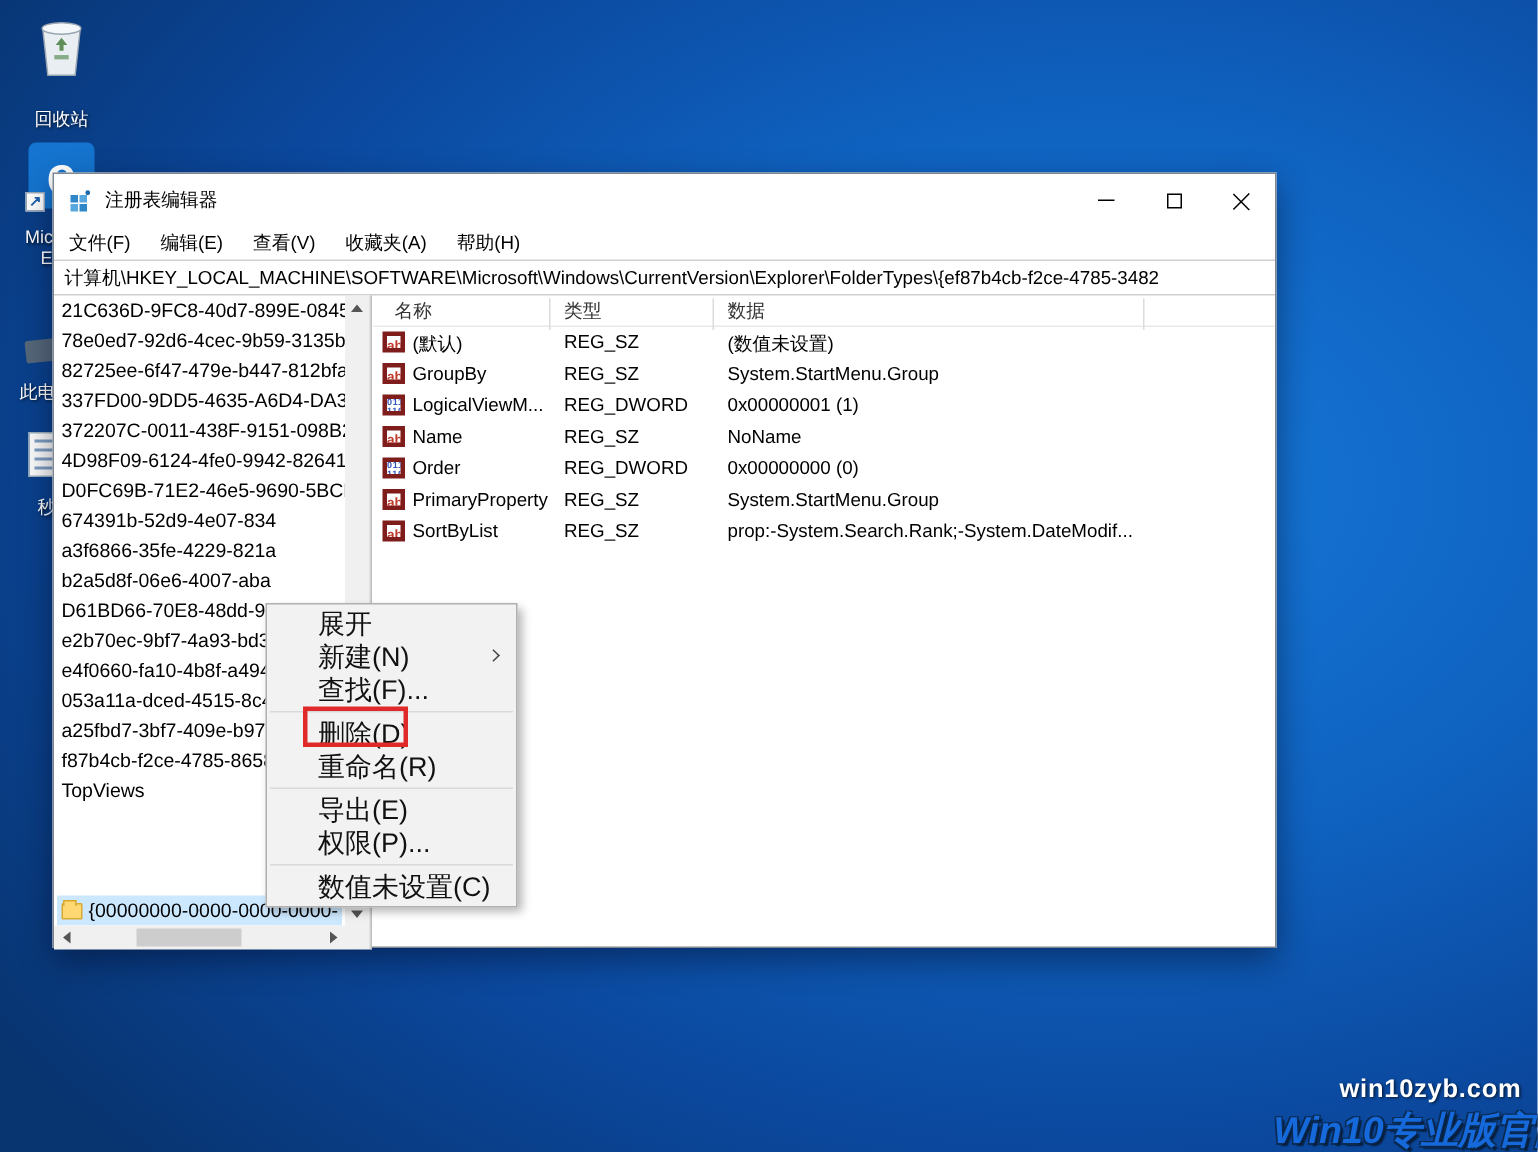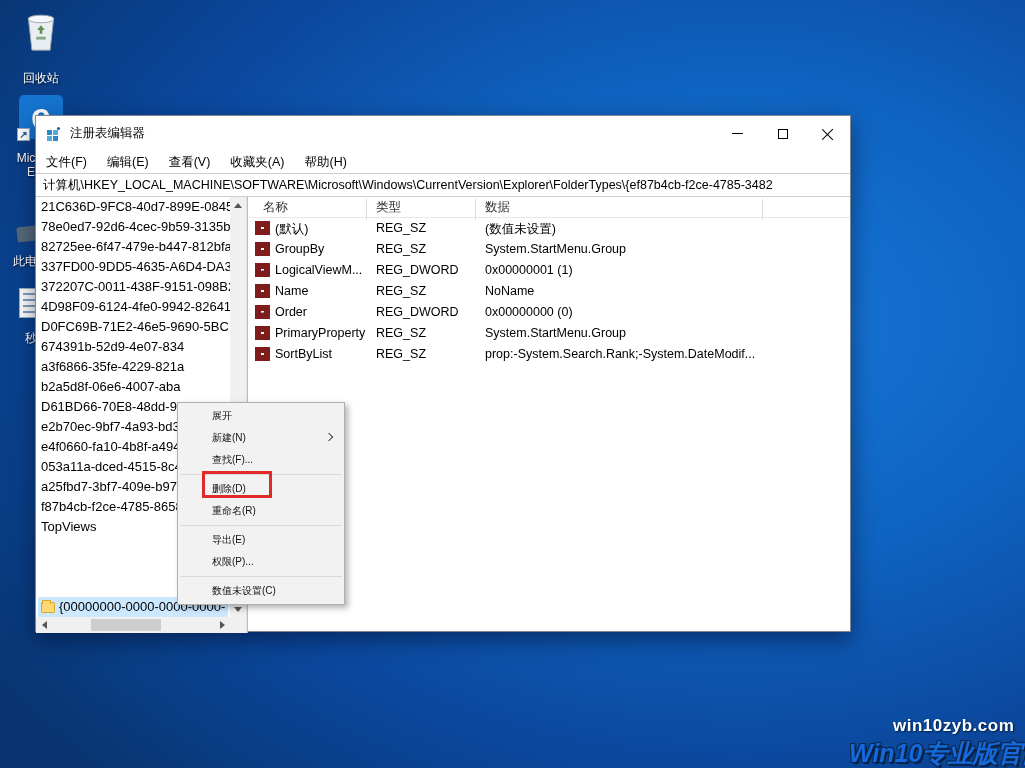--- a/index.html
+++ b/index.html
@@ -60,33 +60,33 @@
   .trt{width:0;height:0;border-top:4px solid transparent;border-bottom:4px solid transparent;border-left:5px solid #555;}
   .divider{position:absolute;left:210px;top:0;width:2px;height:436px;background:#e3e3e3;border-right:1px solid #bdbdbd;}
 
   .vpanel{position:absolute;left:213px;top:0;right:0;bottom:0;}
   .vhead{position:absolute;left:0;top:0;right:0;height:21px;font-size:12.5px;color:#333;border-bottom:1px solid #e8e8e8;}
   .vhead span{position:absolute;top:2px;}
   .hname{left:14px;} .htype{left:127px;} .hdata{left:236px;}
   .hsep{position:absolute;top:0;width:1px;height:21px;background:#dcdcdc;}
   .vlist{position:absolute;left:0;top:21px;right:0;bottom:0;}
   .vrow{position:relative;height:21px;font-size:12.5px;color:#000;}
-  .vicon{position:absolute;left:6px;top:3px;width:15px;height:14px;background:#fff;border:6px solid #7f1d1d;
+  .vicon{position:absolute;left:6px;top:3px;width:15px;height:14px;background:#fff;border:3px solid #7f1d1d;
     text-align:center;overflow:hidden;}
   .vicon.sz{color:#c0392b;font-weight:bold;font-size:9px;line-height:12px;}
   .vicon.dword{color:#3355bb;font-size:6px;line-height:6px;font-weight:bold;}
   .vicon.dword i{display:block;font-style:normal;letter-spacing:.5px;}
   .cname{position:absolute;left:26px;top:3px;white-space:nowrap;}
   .ctype{position:absolute;left:127px;top:3px;white-space:nowrap;}
   .cdata{position:absolute;left:236px;top:3px;white-space:nowrap;max-width:300px;overflow:hidden;}
 
   
   .cmenu{position:absolute;left:177px;top:402px;width:168px;background:#f2f2f2;border:1px solid #b0b0b0;
     box-shadow:3px 3px 6px rgba(0,0,0,.3);padding:2px 0;z-index:10;}
-  .mitem{position:relative;height:22px;line-height:22px;font-size:10px;color:#111;padding-left:34px;}
+  .mitem{position:relative;height:22px;line-height:22px;font-size:18px;color:#111;padding-left:34px;}
   .msep{height:1px;background:#d9d9d9;margin:3px 2px;}
   .subarrow{position:absolute;right:12px;top:7px;width:6px;height:6px;border-top:1.6px solid #444;border-right:1.6px solid #444;transform:rotate(45deg);}
   .redbox{position:absolute;left:202px;top:471px;width:70px;height:27px;border:3px solid #e02a2a;z-index:12;}
 
   
   .taskbar{position:absolute;left:0;top:772px;width:1025px;height:48px;background:#1b2735;z-index:15;display:flex;align-items:center;}
   .tbtn{height:40px;display:flex;align-items:center;justify-content:center;}
   .startbtn{width:48px;}
   .winlogo{display:grid;grid-template-columns:7px 7px;grid-template-rows:7px 7px;gap:2px;}
   .winlogo b{background:#fff;}

